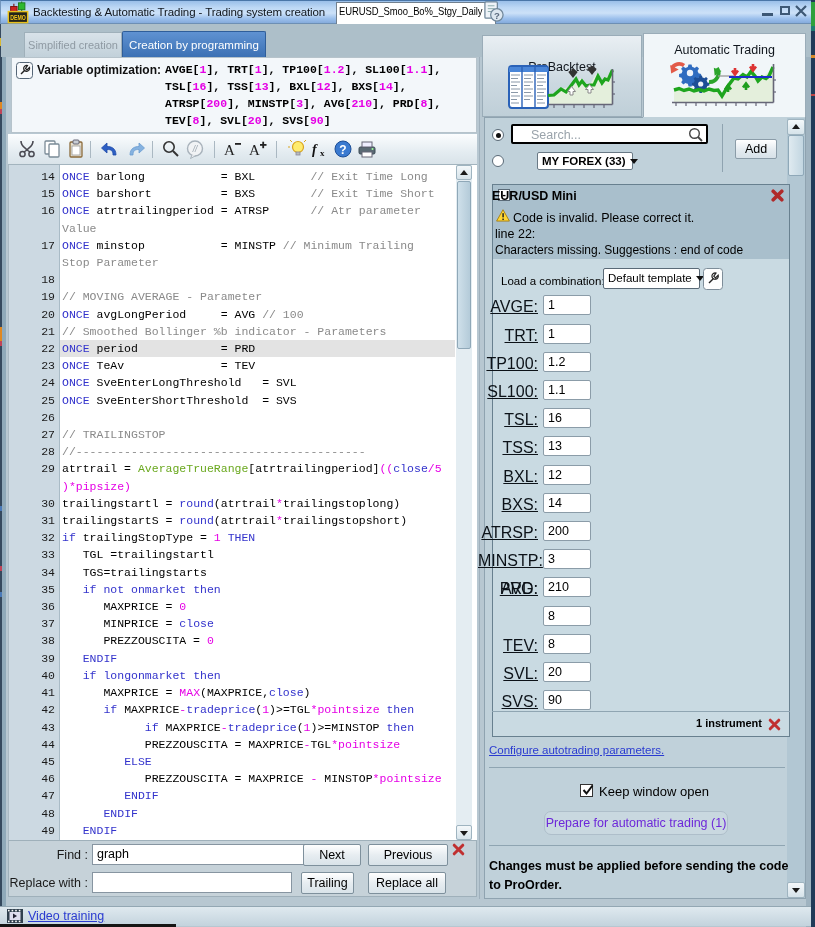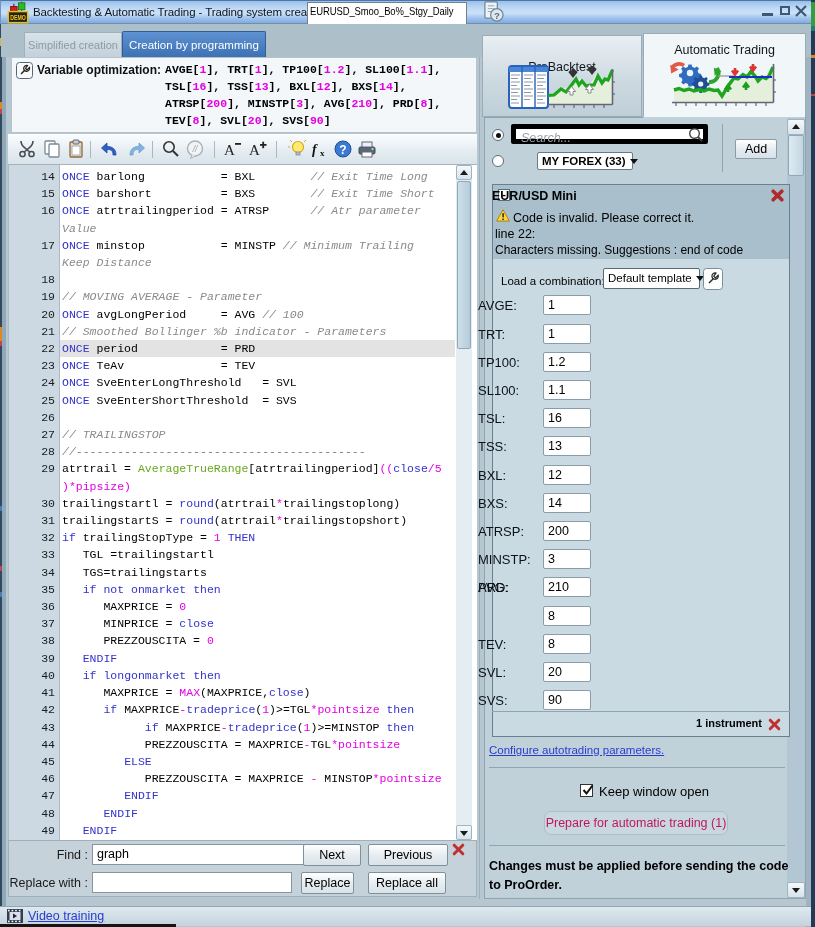--- a/index.html
+++ b/index.html
@@ -18,52 +18,52 @@
 #varbox { position:absolute; left:11px; top:57px; width:466px; height:76px; background:#f3f7fa; border:1px solid #b6c3cb; }
 #varcode { position:absolute; left:158px; top:5px; font-family:"Liberation Mono", monospace; font-size:11.5px; font-weight:bold; line-height:17px; white-space:pre; color:#000; }
 .m { color:#e500e5; }
 #toolbar { position:absolute; left:8px; top:134px; width:469px; height:31px; background:linear-gradient(#fbfdfe,#e4ecf1 60%,#d9e3e9); border-bottom:1px solid #a3b4be; }
 #editor { position:absolute; left:8px; top:165px; width:469px; height:675px; background:#fff; overflow:hidden; border-left:1px solid #aab9c3; }
 #gutter { position:absolute; left:0; top:0; width:51px; height:675px; background:#ccd9e2; border-right:1px solid #a9bbc6; }
 #gutternums { position:absolute; right:4px; top:3px; text-align:right; font-family:"Liberation Mono", monospace; font-size:11.5px; line-height:17.2px; color:#1a1a1a; white-space:pre; }
 #hl22 { position:absolute; left:51px; top:175px; width:395px; height:17px; background:#e3e3e3; }
 #code { position:absolute; left:53px; top:3px; font-family:"Liberation Mono", monospace; font-size:11.5px; line-height:17.2px; white-space:pre; color:#000; }
 #code .k { color:#3333cc; }
-#code .c { color:#8a8a8a; font-style:italic; }
+#code .c { color:#8a8a8a; }
 #code .g { color:#6aa81e; }
 #escroll { position:absolute; left:447px; top:0px; width:16px; height:675px; background:#e4edf2; }
 .sbtn { position:absolute; width:16px; height:15px; background:linear-gradient(#f4f8fa,#d6e3ea); border:1px solid #9fb4c0; border-radius:2px;}
 .tri-up { width:0;height:0;border-left:4px solid transparent;border-right:4px solid transparent;border-bottom:5px solid #1a1a1a; margin:4px auto 0;}
 .tri-dn { width:0;height:0;border-left:4px solid transparent;border-right:4px solid transparent;border-top:5px solid #1a1a1a; margin:5px auto 0;}
 #findbar { position:absolute; left:8px; top:840px; width:469px; height:57px; background:#c6d2d9; border:1px solid #9fb0ba; }
 .finput { position:absolute; background:#fff; border:1px solid #8795a1; height:21px; font-size:12.5px; line-height:19px; padding-left:4px; color:#000;}
 .fbtn { position:absolute; height:22px; background:linear-gradient(#ffffff,#e7edf1 50%,#d9e3e9); border:1px solid #7e909c; border-radius:2px; font-size:12.5px; text-align:center; color:#000; }
 .flabel { position:absolute; font-size:12.5px; color:#1a1a1a; text-align:right; }
 #statusbar { position:absolute; left:0px; top:906px; width:811px; height:20px; background:linear-gradient(#dfe9ef,#c3d3dd); border-top:1px solid #93a7b3; }
 
 #rcontent { position:absolute; left:484px; top:117px; width:322px; height:782px; background:#c0d1da; border:1px solid #8fa3b0; border-top:none; }
 .rtab { position:absolute; text-align:center; font-size:12.5px; color:#10161d; }
 .pfield { position:absolute; width:48px; height:20px; background:#fff; border:1px solid #8b9ca8; border-radius:2px; font-size:12.5px; line-height:18px; padding-left:4px; color:#000;}
-.plabel { position:absolute; width:60px; font-size:13px; color:#0c1218; }
+.plabel { position:absolute; width:60px; text-align:right; font-size:16px; color:#0c1218;text-decoration:underline; }
 .link { color:#2a3bd0; text-decoration:underline; font-size:11.5px; }
 .hr { position:absolute; height:1px; background:#8fa5b2; }
 </style>
 </head>
 <body>
 <div id="titlebar"></div>
 <svg class="abs" style="left:6px;top:1px" width="24" height="23" viewBox="0 0 24 25">
 <line x1="7.5" y1="3" x2="7.5" y2="14" stroke="#7a1010" stroke-width="1.2"></line>
 <rect x="4" y="6" width="7" height="6.5" fill="#cc2222" stroke="#7a1010" stroke-width="1"></rect>
 <line x1="16" y1="0.5" x2="16" y2="11" stroke="#1a7a1a" stroke-width="1.2"></line>
 <rect x="12.5" y="2" width="7" height="7.5" fill="#2eb82e" stroke="#1a7a1a" stroke-width="1"></rect>
 <rect x="1.5" y="11.5" width="21" height="12" fill="#23231a" stroke="#e8c01c" stroke-width="1.6"></rect>
 <text x="12" y="21" font-family="Liberation Sans" font-size="8" font-weight="bold" fill="#f4c51c" text-anchor="middle" textLength="17" lengthAdjust="spacingAndGlyphs">DEMO</text>
 </svg>
 <div class="abs" style="left:33px;top:6px;font-size:11.5px;color:#10161d;white-space:nowrap;width:285px;letter-spacing:-0.1px">Backtesting &amp; Automatic Trading - Trading system creation</div>
-<div class="abs" style="left:307px;top:2px;width:160px;height:30px;background:#fff;border:1px solid #72808e;font-size:11px;line-height:17px;padding-left:2px;color:#000;white-space:nowrap;overflow:hidden;letter-spacing:-0.1px"><span style="display:inline-block;transform:scaleX(0.86);transform-origin:0 0">EURUSD_Smoo_Bo%_Stgy_Daily</span></div>
+<div class="abs" style="left:336px;top:2px;width:160px;height:30px;background:#fff;border:1px solid #72808e;font-size:11px;line-height:17px;padding-left:2px;color:#000;white-space:nowrap;overflow:hidden;letter-spacing:-0.1px"><span style="display:inline-block;transform:scaleX(0.86);transform-origin:0 0">EURUSD_Smoo_Bo%_Stgy_Daily</span></div>
 <svg class="abs" style="left:483px;top:1px" width="22" height="22" viewBox="0 0 23 23">
 <rect x="2" y="1" width="13" height="17" rx="1" fill="#eef3f8" stroke="#6f8699" stroke-width="1.3"></rect>
 <line x1="5" y1="5" x2="12" y2="5" stroke="#8aa" stroke-width="1"></line>
 <line x1="5" y1="8" x2="12" y2="8" stroke="#8aa" stroke-width="1"></line>
 <line x1="5" y1="11" x2="12" y2="11" stroke="#8aa" stroke-width="1"></line>
 <circle cx="14.5" cy="14.5" r="6.5" fill="#dde7ef" stroke="#6f8699" stroke-width="1.3"></circle>
 <text x="14.5" y="18.5" font-size="10" font-weight="bold" fill="#5a6a7d" text-anchor="middle" font-family="Liberation Sans">?</text>
 </svg>
 <div class="abs" style="left:762px;top:13px;width:11px;height:3px;background:#3d5875"></div>
 <div class="abs" style="left:780px;top:6px;width:10px;height:9px;border:2px solid #3d5875"></div>
@@ -206,21 +206,21 @@
 48
 49
 50</div>
     </div>
     <div id="hl22"></div>
     <div id="code"><span class="k">ONCE</span> barlong           = BXL        <span class="c">// Exit Time Long</span>
 <span class="k">ONCE</span> barshort          = BXS        <span class="c">// Exit Time Short</span>
 <span class="k">ONCE</span> atrtrailingperiod = ATRSP      <span class="c">// Atr parameter</span>
 <span class="c">Value</span>
 <span class="k">ONCE</span> minstop           = MINSTP <span class="c">// Minimum Trailing</span>
-<span class="c">Keep Distance</span>
+<span class="c">Stop Parameter</span>
 
 <span class="c">// MOVING AVERAGE - Parameter</span>
 <span class="k">ONCE</span> avgLongPeriod     = AVG <span class="c">// 100</span>
 <span class="c">// Smoothed Bollinger %b indicator - Parameters</span>
 <span class="k">ONCE</span> period            = PRD
 <span class="k">ONCE</span> TeAv              = TEV
 <span class="k">ONCE</span> SveEnterLongThreshold   = SVL
 <span class="k">ONCE</span> SveEnterShortThreshold  = SVS
 
 <span class="c">// TRAILINGSTOP</span>
@@ -261,21 +261,21 @@
 <div id="findbar"></div>
 <div class="flabel" style="left:0px;top:848px;width:88px">Find :</div>
 <div class="finput" style="left:92px;top:844px;width:240px">graph</div>
 <div class="fbtn" style="left:303px;top:844px;width:58px;line-height:20px">Next</div>
 <div class="fbtn" style="left:368px;top:844px;width:80px;line-height:20px">Previous</div>
 <svg class="abs" style="left:452px;top:843px" width="13" height="13" viewBox="0 0 13 13">
 <path d="M2.2 2.2 L10.8 10.8 M10.8 2.2 L2.2 10.8" stroke="#c03030" stroke-width="3" stroke-linecap="round"></path>
   </svg>
 <div class="flabel" style="left:0px;top:876px;width:88px">Replace with :</div>
 <div class="finput" style="left:92px;top:872px;width:200px"></div>
-<div class="fbtn" style="left:301px;top:872px;width:53px;line-height:20px">Replace</div>
+<div class="fbtn" style="left:301px;top:872px;width:53px;line-height:20px">Trailing</div>
 <div class="fbtn" style="left:368px;top:872px;width:78px;line-height:20px">Replace all</div>
 <div id="statusbar"></div>
 <svg class="abs" style="left:7px;top:909px" width="16" height="14" viewBox="0 0 16 14">
 <rect x="0" y="0" width="16" height="14" fill="#30404e"></rect>
 <rect x="2.5" y="3" width="11" height="8" fill="#dde"></rect>
 <path d="M6 4.5 L10 7 L6 9.5 z" fill="#223"></path>
 <g fill="#fff">
       <rect x="1" y="0.8" width="1.6" height="1.6"></rect>
       <rect x="4.6" y="0.8" width="1.6" height="1.6"></rect>
       <rect x="8.2" y="0.8" width="1.6" height="1.6"></rect>
@@ -382,21 +382,21 @@
       <line x1="98" y1="40.5" x2="98" y2="44"></line>
       <line x1="105" y1="30" x2="108" y2="30"></line>
       <line x1="105" y1="18" x2="108" y2="18"></line>
     </g>
 </svg>
 <div class="abs" style="left:479px;top:57px;width:1px;height:842px;background:#9fb0bc"></div>
 <div id="rcontent"></div>
 <div class="abs" style="left:484px;top:117px;width:159px;height:1px;background:#8fa3b0"></div>
 <div class="abs" style="left:492px;top:129px;width:12px;height:12px;border-radius:50%;background:#fff;border:1px solid #5a6a77"></div>
 <div class="abs" style="left:495.5px;top:132.5px;width:5px;height:5px;border-radius:50%;background:#111"></div>
-<div class="abs" style="left:511px;top:124px;width:197px;height:20px;background:#fff;border:5px solid #000000;border-radius:2px;font-size:12.5px;font-style:italic;color:#9aa3ab;line-height:18px;padding-left:5px">Search...</div>
+<div class="abs" style="left:511px;top:124px;width:197px;height:20px;background:#fff;border:2px solid #000000;border-radius:2px;font-size:12.5px;color:#9aa3ab;line-height:18px;padding-left:18px">Search...</div>
 <svg class="abs" style="left:688px;top:127px" width="16" height="16" viewBox="0 0 16 16">
 <circle cx="6.5" cy="6.5" r="4.8" fill="none" stroke="#444" stroke-width="1.4"></circle>
 <line x1="10" y1="10" x2="14" y2="14" stroke="#444" stroke-width="1.8"></line>
   </svg>
 <div class="abs" style="left:722px;top:124px;width:1px;height:48px;background:#8fa3b0"></div>
 <div class="abs" style="left:735px;top:139px;width:42px;height:20px;background:linear-gradient(#ffffff,#e4ebf0 55%,#d7e1e8);border:1px solid #8b9ca8;border-radius:2px;font-size:12.5px;text-align:center;line-height:18px">Add</div>
 <div class="abs" style="left:492px;top:155px;width:12px;height:12px;border-radius:50%;background:#fff;border:1px solid #5a6a77"></div>
 <div class="abs" style="left:536px;top:155px;font-size:12.5px">Lists</div>
 <div class="abs" style="left:537px;top:152px;width:96px;height:18px;background:#fff;border:1px solid #697985;border-radius:2px;font-size:11.5px;font-weight:bold;line-height:16px;padding-left:4px;white-space:nowrap">MY FOREX (33)<span style="display:inline-block;margin:0 0 1px 4px;width:0;height:0;border-left:4px solid transparent;border-right:4px solid transparent;border-top:5px solid #111"></span></div>
 <div class="abs" style="left:787px;top:118px;width:18px;height:780px;background:#b2c7d3"></div>
@@ -464,15 +464,15 @@
 <svg class="abs" style="left:768px;top:718px" width="13" height="13" viewBox="0 0 13 13">
 <path d="M2.2 2.2 L10.8 10.8 M10.8 2.2 L2.2 10.8" stroke="#c03030" stroke-width="3" stroke-linecap="round"></path>
   </svg>
 <div class="abs link" style="left:489px;top:744px">Configure autotrading parameters.</div>
 <div class="hr" style="left:489px;top:767px;width:296px"></div>
 <div class="abs" style="left:580px;top:784px;width:13px;height:13px;background:#fff;border:1px solid #333"></div>
 <svg class="abs" style="left:581px;top:783px" width="14" height="14" viewBox="0 0 14 14">
 <path d="M2.5 7 L5.5 10.5 L11.5 2.5" fill="none" stroke="#111" stroke-width="2"></path>
   </svg>
 <div class="abs" style="left:599px;top:784px;font-size:13px">Keep window open</div>
-<div class="abs" style="left:544px;top:811px;width:184px;height:24px;background:#c9d8e0;border:1px solid #aebeca;border-radius:7px;font-size:12.5px;color:#be185d;text-align:center;line-height:22px;white-space:nowrap">Prepare for automatic trading (1)</div>
+<div class="abs" style="left:544px;top:811px;width:184px;height:24px;background:#c9d8e0;border:1px solid #aebeca;border-radius:7px;font-size:12.5px;color:#6d28d9;text-align:center;line-height:22px;white-space:nowrap">Prepare for automatic trading (1)</div>
 <div class="hr" style="left:489px;top:845px;width:296px"></div>
 <div class="abs" style="left:489px;top:857px;width:310px;font-size:12.5px;font-weight:bold;line-height:18.5px;white-space:nowrap">Changes must be applied before sending the code<br>to ProOrder.</div>
 
 </body></html>

